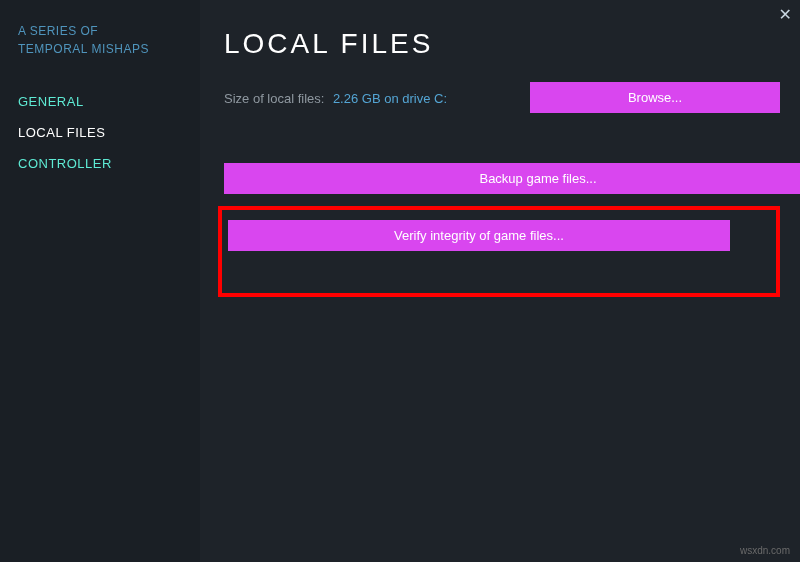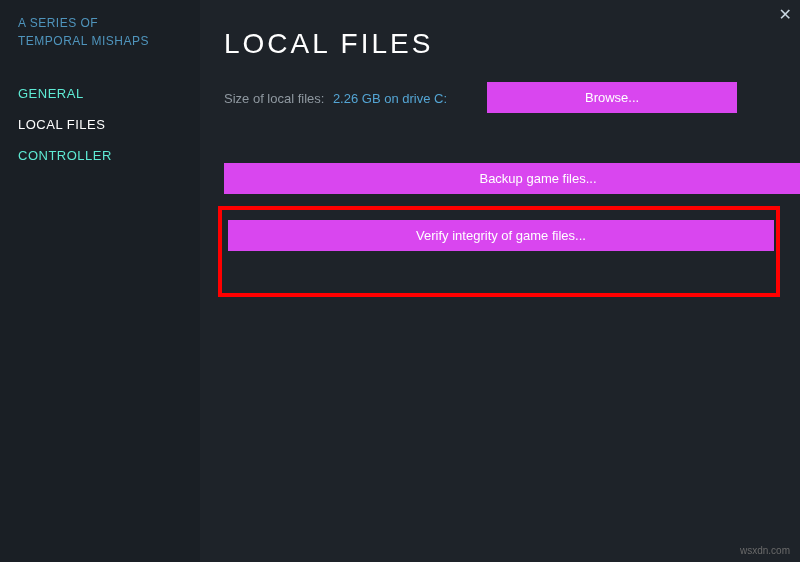--- a/index.html
+++ b/index.html
@@ -16,21 +16,21 @@
       overflow: hidden;
       position: relative;
     }
     .sidebar {
       position: absolute;
       left: 0;
       top: 0;
       width: 200px;
       height: 100%;
       background: #1a1f25;
-      padding-top: 14px;
+      padding-top: 22px;
       padding-left: 18px;
     }
     .game-title {
       color: #4f94bc;
       font-size: 12px;
       font-weight: 400;
       letter-spacing: 0.5px;
       line-height: 1.5;
       padding-right: 30px;
       margin-bottom: 28px;
@@ -55,21 +55,21 @@
       color: #ffffff;
       font-size: 28px;
       font-weight: 300;
       letter-spacing: 3px;
       margin-bottom: 22px;
       margin-top: 8px;
     }
     .info-row {
       display: flex;
       align-items: center;
-      justify-content: flex-start;
+      justify-content: space-between;
       margin-bottom: 50px;
       gap: 40px;
     }
     .info-text {
       font-size: 13px;
       color: #8f98a0;
     }
     .info-link {
       color: #54a5d4;
       font-size: 13px;
@@ -92,21 +92,21 @@
     }
     .highlight-box {
       border: 4px solid #ff0000;
       padding: 10px 6px 30px 6px;
       margin-top: -4px;
       margin-left: -6px;
       width: 562px;
     }
     .highlight-box .btn-wide {
       margin-bottom: 12px;
-      width: 546px;
+      width: 502px;
     }
     .close-icon {
       position: absolute;
       top: 5px;
       right: 8px;
       color: #c7d5e0;
       cursor: pointer;
       font-size: 16px;
       font-family: Arial;
     }

